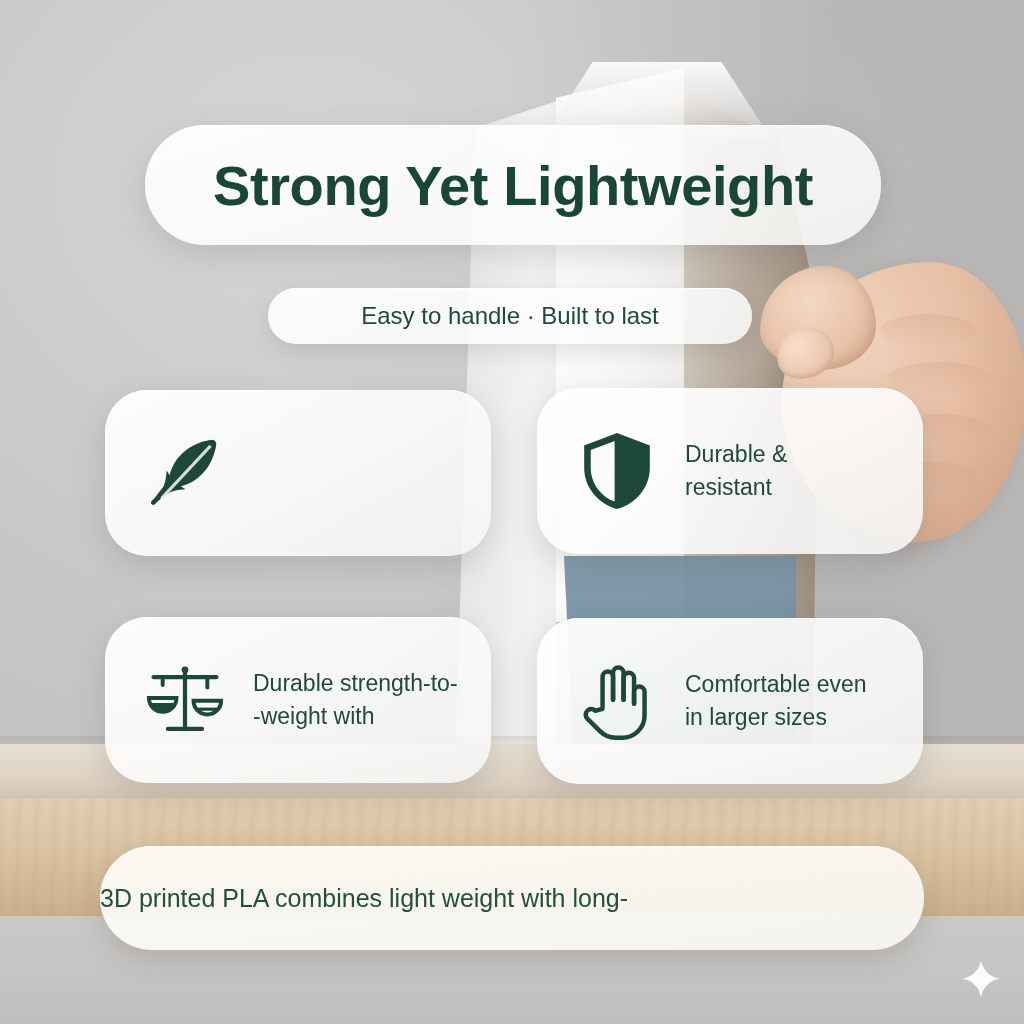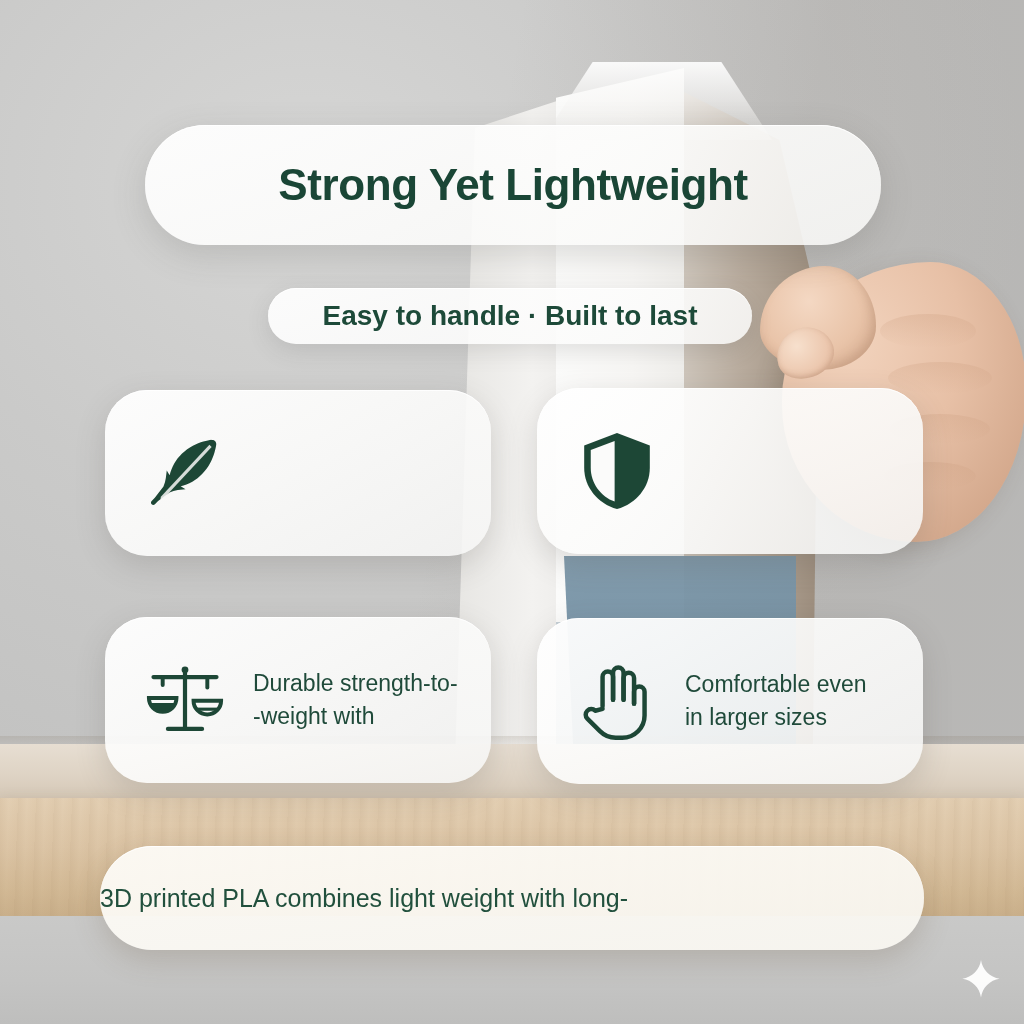--- a/index.html
+++ b/index.html
@@ -129,35 +129,35 @@
   
   .pill-title {
     position:absolute;
     left:145px; top:125px; width:736px; height:120px;
     border-radius:60px;
     background:linear-gradient(160deg, rgba(255,255,255,.94) 0%, rgba(252,252,251,.90) 50%, rgba(248,248,246,.88) 100%);
     box-shadow:0 10px 34px rgba(90,88,84,.20), inset 0 1px 0 rgba(255,255,255,.9);
     display:flex; align-items:center; justify-content:center;
   }
   .pill-title .txt {
-    font-size:44px; font-weight:700; letter-spacing:-.4px;
+    font-size:56px; font-weight:700; letter-spacing:-.4px;
     color:#1a4636;
     white-space:nowrap;
   }
 
   .pill-sub {
     position:absolute;
     left:268px; top:288px; width:484px; height:56px;
     border-radius:30px;
     background:linear-gradient(160deg, rgba(255,255,255,.92) 0%, rgba(250,250,249,.86) 100%);
     box-shadow:0 7px 22px rgba(90,88,84,.16), inset 0 1px 0 rgba(255,255,255,.9);
     display:flex; align-items:center; justify-content:center;
   }
   .pill-sub .txt {
-    font-size:28px; font-weight:700; color:#1d4a39; white-space:nowrap;
+    font-size:24px; font-weight:400; color:#1d4a39; white-space:nowrap;
   }
 
   .card {
     position:absolute;
     width:386px; height:166px;
     border-radius:42px;
     background:linear-gradient(150deg, rgba(255,255,255,.95) 0%, rgba(252,252,251,.91) 45%, rgba(246,246,245,.88) 100%);
     box-shadow:0 10px 30px rgba(88,86,82,.20), inset 0 1px 0 rgba(255,255,255,.85);
     display:flex; align-items:center;
     padding:0 22px 0 34px;
@@ -249,20 +249,24 @@
       </svg>
     </span>
   </div>
 
   <div class="card c2">
     <span class="card-icon">
       <svg viewBox="0 0 64 64" aria-hidden="true">
         <path fill="#1d4736" d="M32 3 7 12.5v17.2C7 44.2 17.3 56.9 32 61c14.7-4.1 25-16.8 25-31.3V12.5L32 3z"></path>
         <path fill="#fbfbfa" d="M30.2 9.1 12 16v13.7c0 11.6 7.7 21.9 18.2 25.6V9.1z"></path>
       </svg>
+    </span>
+    <span class="card-text">
+      <span>Durable &amp;</span>
+      <span class="l2">resistant</span>
     </span>
   </div>
 
   <div class="card c3">
     <span class="card-icon">
       <svg viewBox="0 0 64 64" aria-hidden="true">
         <g fill="none" stroke="#1d4736" stroke-width="3.2" stroke-linecap="round" stroke-linejoin="round">
           <path d="M32 8.5v45"></path>
           <path d="M8 14.5h48"></path>
           <path d="M19 54h26"></path>

